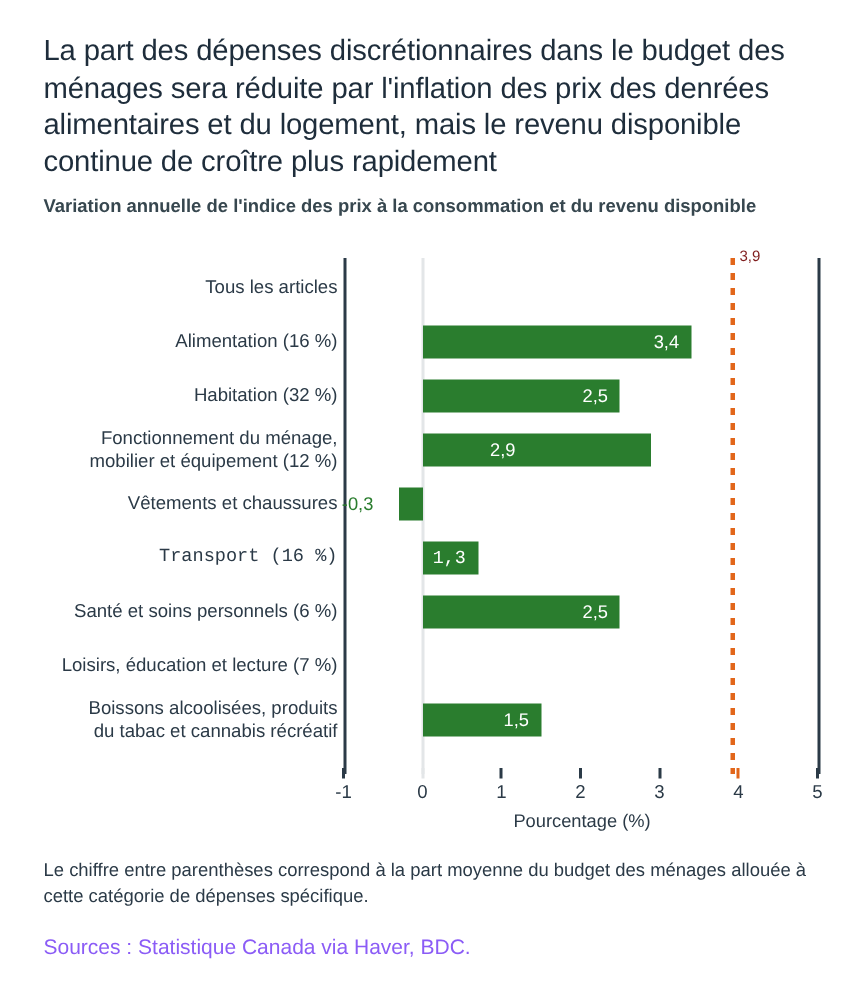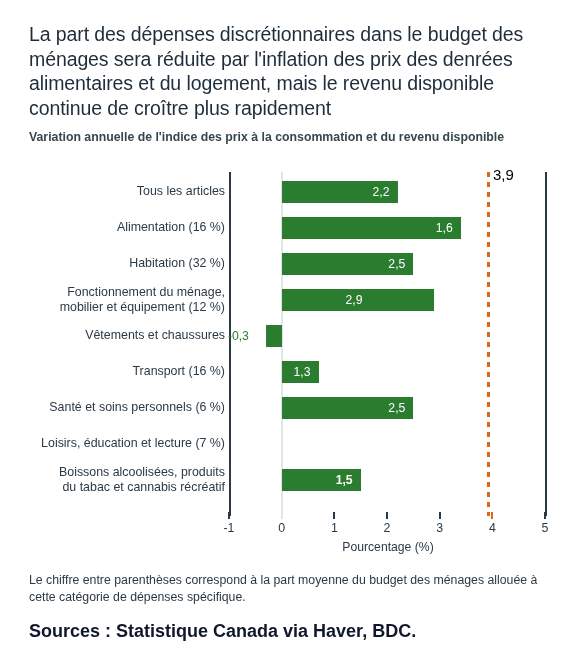--- a/index.html
+++ b/index.html
@@ -80,22 +80,22 @@
     background: repeating-linear-gradient(
       to bottom,
       #e2661a 0px, #e2661a 5px,
       rgba(0,0,0,0) 5px, rgba(0,0,0,0) 10px
     );
   }
   .target-label {
     position: absolute;
     left: 493px;
     top: -4px;
-    font-size: 15px;
-    color: #000000;
+    font-size: 10px;
+    color: #7f1d1d;
     white-space: nowrap;
   }
 
   
   .row {
     position: absolute;
     left: 0;
     width: 575px;
     height: 36px;
   }
@@ -178,25 +178,24 @@
     top: 572px;
     width: 515px;
   }
   .footnote {
     font-size: 12.3px;
     line-height: 17px;
     color: #2b3a47;
     margin: 0;
   }
   .sources {
-    font-size: 18px;
+    font-size: 14px;
     line-height: 17px;
-    color: #0f172a;
+    color: #8b5cf6;
     margin: 17px 0 0 0;
-    font-weight: bold;
   }
 </style>
 </head>
 <body>
 
 <div class="page">
 
   <div class="header">
     <h1 class="chart-title">La part des dépenses discrétionnaires dans le budget des ménages sera réduite par l'inflation des prix des denrées alimentaires et du logement, mais le revenu disponible continue de croître plus rapidement</h1>
     <p class="chart-subtitle">Variation annuelle de l'indice des prix à la consommation et du revenu disponible</p>
@@ -208,63 +207,59 @@
     <div class="zero-line"></div>
 
     <div class="target-line"></div>
     <div class="target-label">3,9</div>
 
     <div id="rows-container">
         <div class="row" style="top: 4px;">
           <div class="row-label">
             <span>Tous les articles</span>
           </div>
-          <div class="bar-track">
-            <div class="bar" style="left: 52.6667px; width: 115.867px;"></div>
-            <div class="bar-value" style="left: 52.6667px; width: 107.867px; text-align: right;">2,2</div>
-          </div>
         </div>
         <div class="row" style="top: 40px;">
           <div class="row-label">
             <span>Alimentation (16 %)</span>
           </div>
           <div class="bar-track">
             <div class="bar" style="left: 52.6667px; width: 179.067px;"></div>
-            <div class="bar-value" style="left: 52.6667px; width: 171.067px; text-align: right;">1,6</div>
+            <div class="bar-value" style="left: 52.6667px; width: 171.067px; text-align: right;">3,4</div>
           </div>
         </div>
         <div class="row" style="top: 76px;">
           <div class="row-label">
             <span>Habitation (32 %)</span>
           </div>
           <div class="bar-track">
             <div class="bar" style="left: 52.6667px; width: 131.667px;"></div>
             <div class="bar-value" style="left: 52.6667px; width: 123.667px; text-align: right;">2,5</div>
           </div>
         </div>
         <div class="row" style="top: 112px;">
           <div class="row-label">
             <span>Fonctionnement du ménage,</span>
             <span>mobilier et équipement (12 %)</span>
           </div>
           <div class="bar-track">
             <div class="bar" style="left: 52.6667px; width: 152.733px;"></div>
-            <div class="bar-value" style="left: 52.6667px; width: 144.733px; text-align: center;">2,9</div>
+            <div class="bar-value" style="left: 52.6667px; width: 144.733px; text-align: left; padding-left: 45px;">2,9</div>
           </div>
         </div>
         <div class="row" style="top: 148px;">
           <div class="row-label">
             <span>Vêtements et chaussures</span>
           </div>
           <div class="bar-track">
             <div class="bar" style="left: 36.8667px; width: 15.8px;"></div>
             <div class="bar-value outside" style="left: -1.13333px; width: 32px; text-align: left;">-0,3</div>
           </div>
         </div>
-        <div class="row" style="top: 184px;">
+        <div class="row" style="top: 184px; font-family: Liberation Mono, monospace;">
           <div class="row-label">
             <span>Transport (16 %)</span>
           </div>
           <div class="bar-track">
             <div class="bar" style="left: 52.6667px; width: 36.8667px;"></div>
             <div class="bar-value" style="left: 52.6667px; width: 28.8667px; text-align: right;">1,3</div>
           </div>
         </div>
         <div class="row" style="top: 220px;">
           <div class="row-label">
@@ -280,21 +275,21 @@
             <span>Loisirs, éducation et lecture (7 %)</span>
           </div>
         </div>
         <div class="row" style="top: 292px;">
           <div class="row-label">
             <span>Boissons alcoolisées, produits</span>
             <span>du tabac et cannabis récréatif</span>
           </div>
           <div class="bar-track">
             <div class="bar" style="left: 52.6667px; width: 79px;"></div>
-            <div class="bar-value" style="left: 52.6667px; width: 71px; text-align: right; font-weight: bold;">1,5</div>
+            <div class="bar-value" style="left: 52.6667px; width: 71px; text-align: right;">1,5</div>
           </div>
         </div>
       </div>
   </div>
 
   <div class="x-axis">
     <div id="ticks-container">
         <div class="tick" style="left: 228px;"></div>
         <div class="tick-label" style="left: 229px;">-1</div>
         <div class="tick" style="left: 280.667px; background: rgb(227, 230, 232);"></div>

